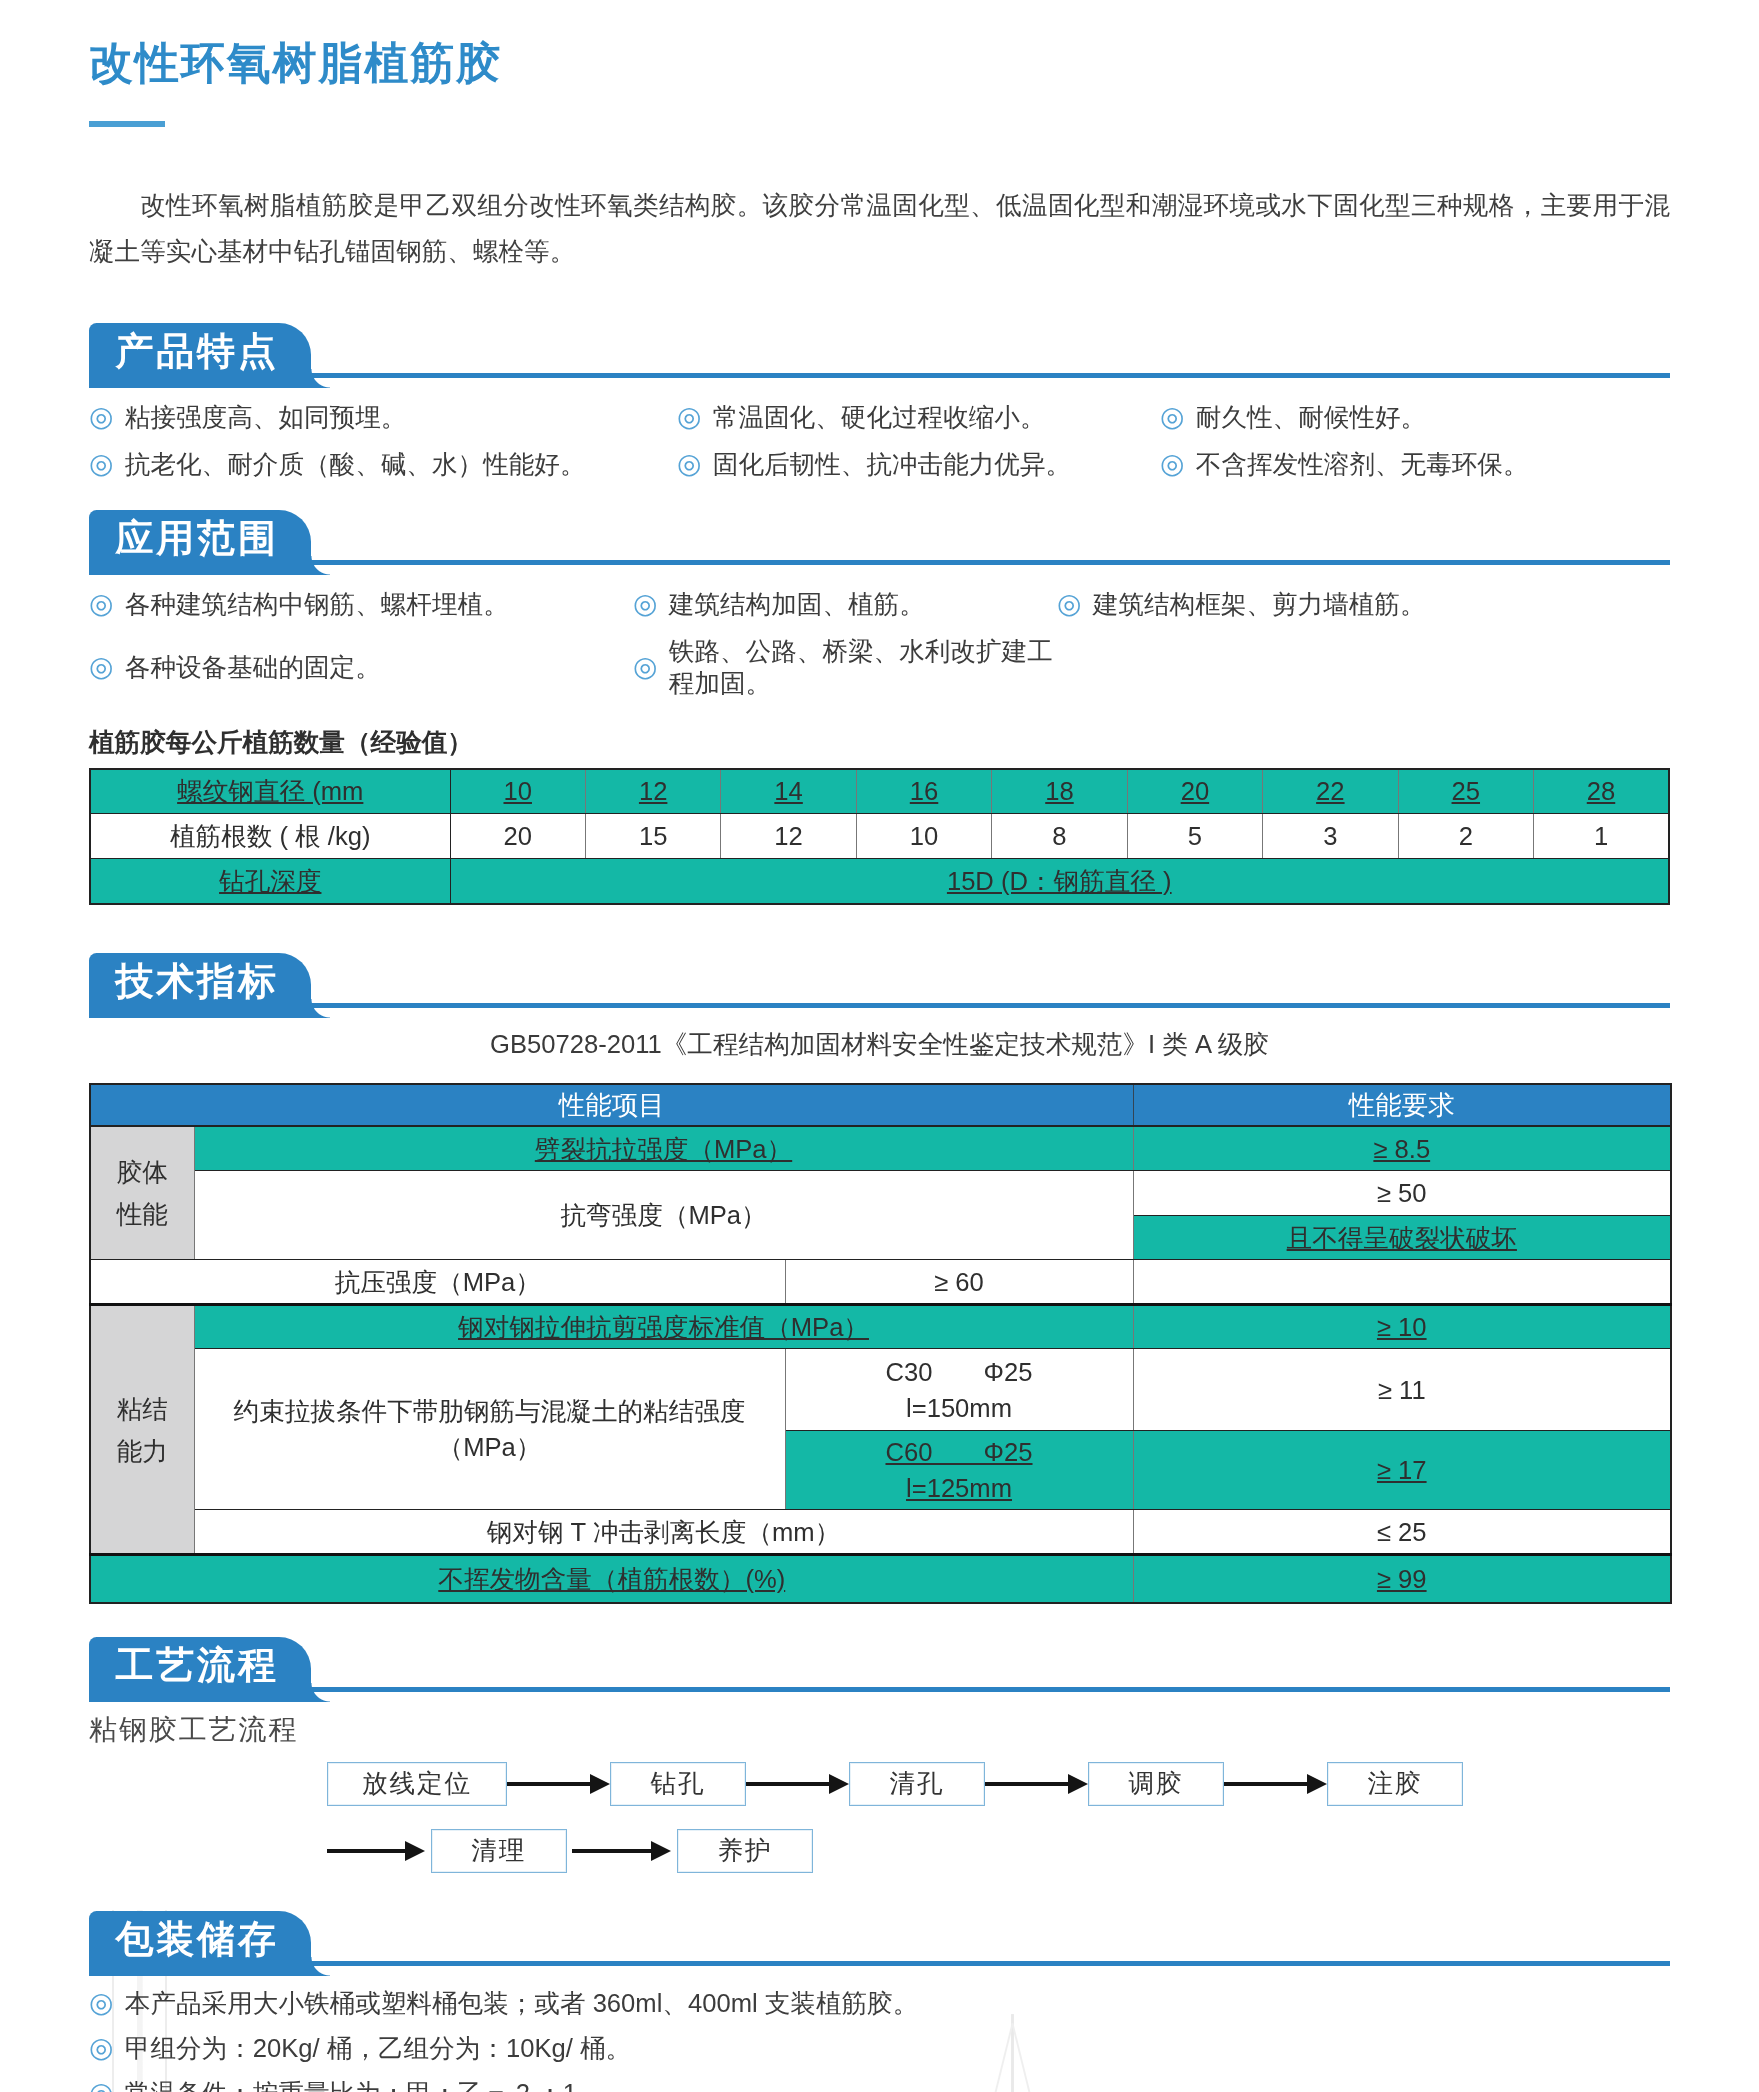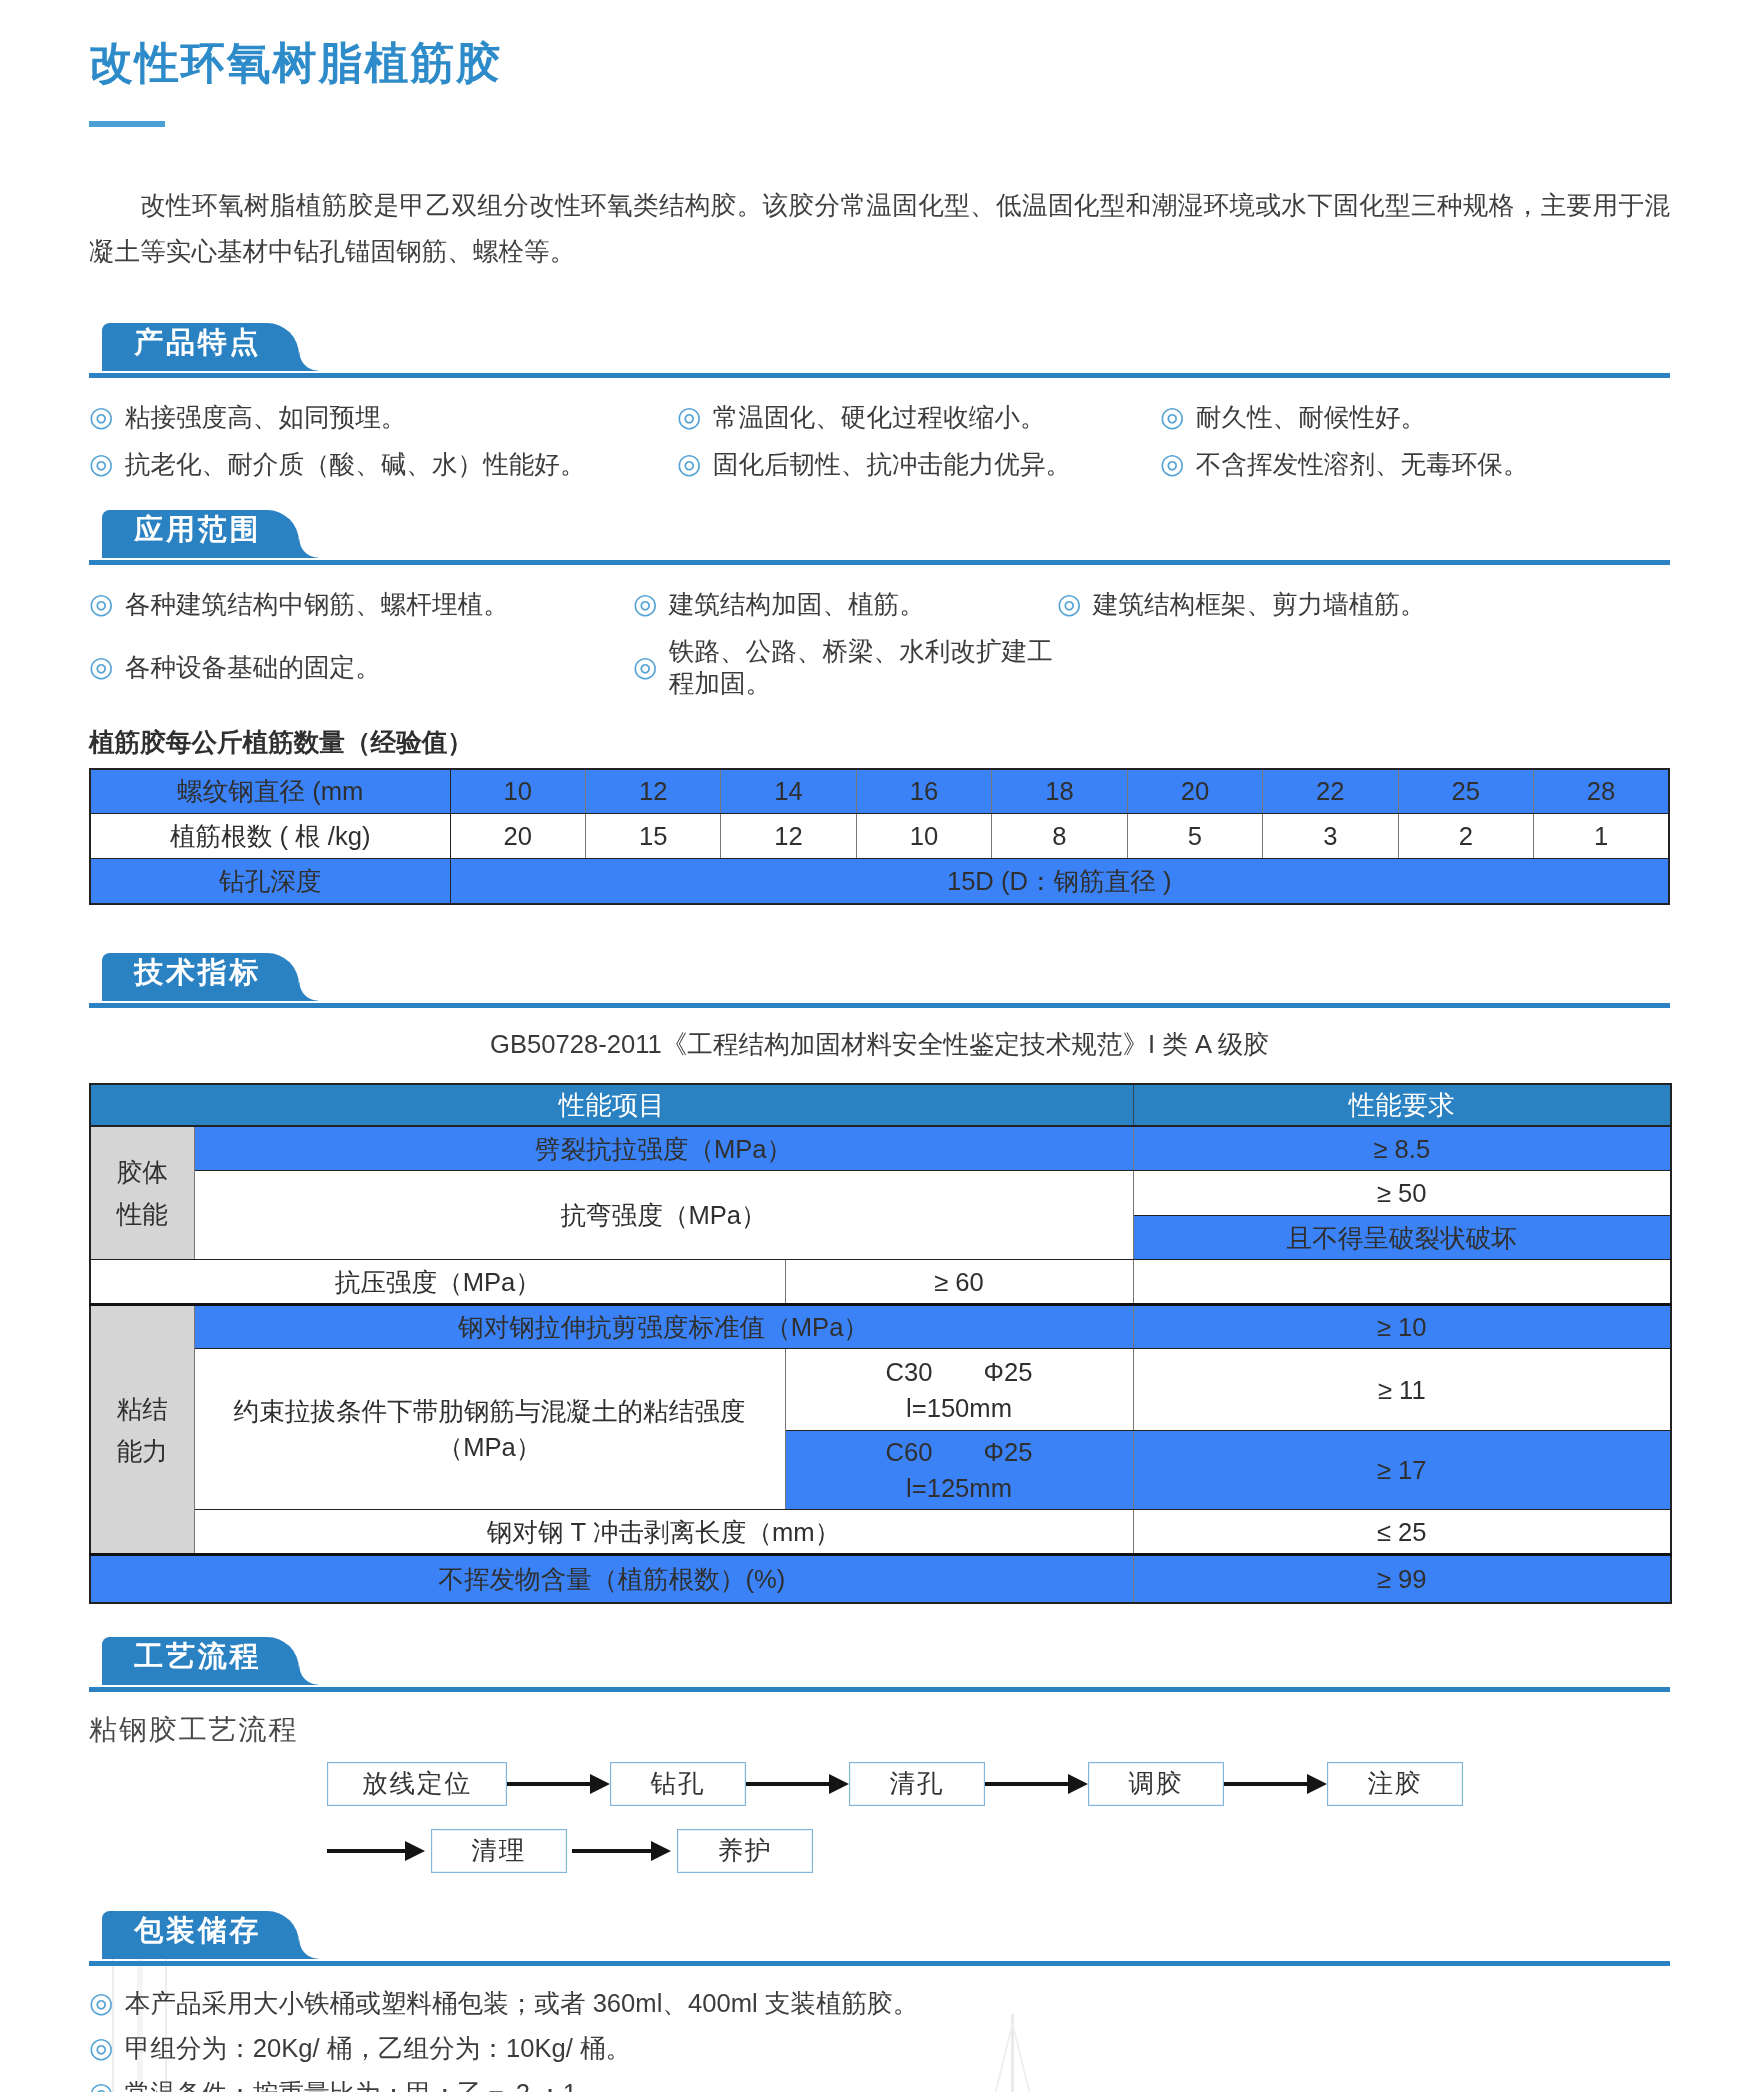--- a/index.html
+++ b/index.html
@@ -15,22 +15,22 @@
   .doc-title { margin-top:34px; font-size:44px; font-weight:bold; color:#2e8bc9; letter-spacing:1.9px; }
   .title-underline { margin-top:28px; width:76px; height:5.7px; background:#4a9fd4; }
 
   
   .intro { margin-top:55px; font-size:25.6px; line-height:46px; color:#3f3f3f; text-indent:2em; text-align:justify; }
 
   
   .section-head { position:relative; height:55px; }
   .section-head .rule { position:absolute; left:0; right:0; bottom:0; height:4.7px; background:#2b82c3; }
   .badge {
-    position:absolute; left:13px; top:0; height:48px; min-width:197px;
-    background:#2b82c3; color:#fff; font-size:29px; font-weight:bold;
+    position:absolute; left:0; top:0; height:65px; min-width:197px;
+    background:#2b82c3; color:#fff; font-size:38px; font-weight:bold;
     display:flex; align-items:center; justify-content:center;
     padding:0 32px 7.6px 26.5px; border-radius:7.6px 32px 0 0; letter-spacing:2.8px;
   }
   .badge::after {
     content:""; position:absolute; right:-19px; bottom:0; width:19px; height:19px;
     background:radial-gradient(circle 19px at 100% 0, rgba(0,0,0,0) 18px, #2b82c3 19px);
   }
 
   
   .bullets { margin-top:23px; display:grid; row-gap:15px; font-size:25.6px; color:#3c3c3c; }
@@ -42,21 +42,21 @@
   
   .table-title { margin-top:26.5px; font-size:25.6px; font-weight:bold; color:#2f2f2f; }
   table { border-collapse:collapse; table-layout:fixed; }
   .t1 { margin-top:7.6px; width:1581px; border:2.8px solid #222; }
   .t1 td {
     height:45px; text-align:center; vertical-align:middle; font-size:25.6px; color:#2f2f2f;
     border-top:1.9px solid #222; border-bottom:1.9px solid #222;
     border-left:0.9px solid #777; border-right:0.9px solid #777;
   }
   .t1 td.lbl { border-right:1.9px solid #222; }
-  .gray { background:#3b82f6; }
+  .gray { background:#14b8a6;text-decoration:underline; }
 
   
   .tech-caption { margin-top:19px; text-align:center; font-size:25.6px; color:#3a3a3a; }
   .t2 { margin-top:21px; width:1581px; border:2.8px solid #222;padding-left:44px; }
   .t2 th {
     height:42px; background:#2b82c3; color:#fff; font-size:26.5px; font-weight:normal;
     text-align:center; vertical-align:middle; border-bottom:2.8px solid #222;
     border-left:0.9px solid #345; border-right:0.9px solid #345;
   }
   .t2 td {

